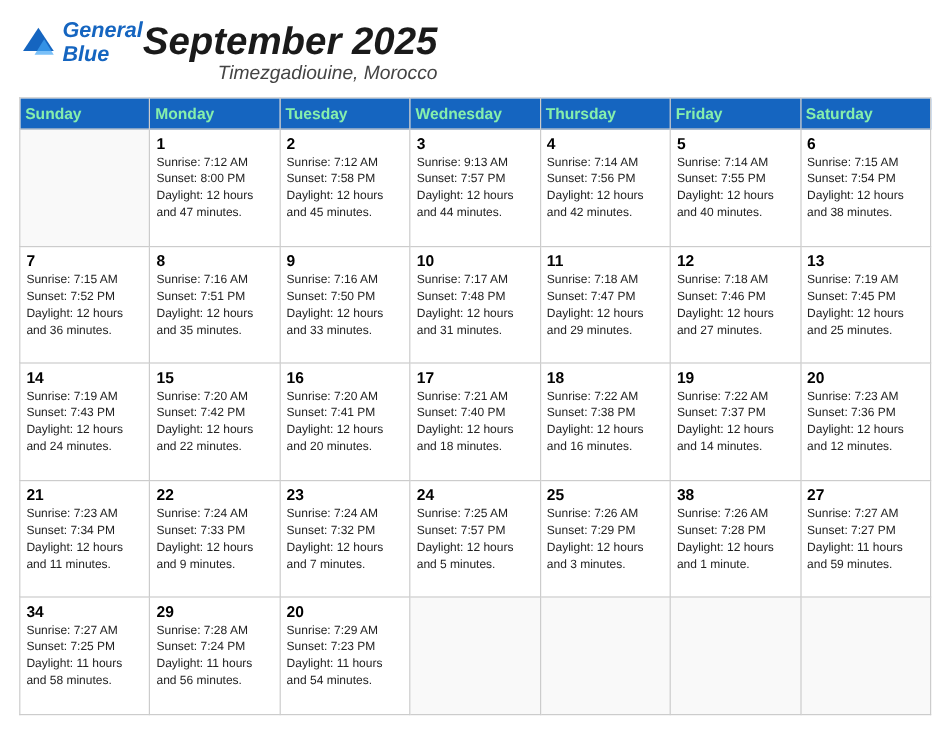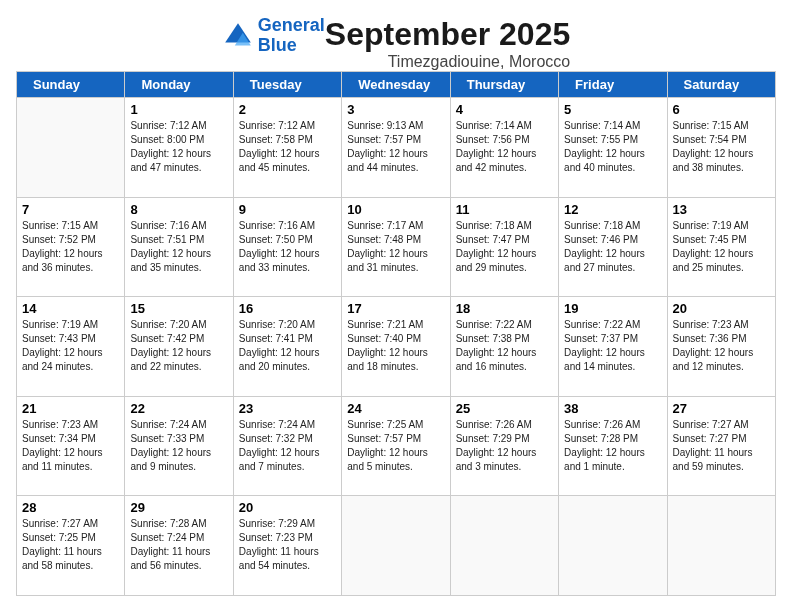--- a/index.html
+++ b/index.html
@@ -12,22 +12,24 @@
     }
     .page {
       width: 792px;
       height: 612px;
       padding: 16px;
       display: flex;
       flex-direction: column;
     }
     .header {
       display: flex;
-      justify-content: center;
+      justify-content: flex-start;
       align-items: flex-start;
+      margin-bottom: 10px;
+      font-style: italic;
     }
     .logo {
       display: flex;
       align-items: center;
       gap: 4px;
     }
     .logo-text {
       font-size: 18px;
       font-weight: bold;
       color: #1a1a1a;
@@ -54,25 +56,25 @@
     }
     .calendar {
       flex: 1;
       border: 1px solid #ccc;
       border-collapse: collapse;
       width: 100%;
       table-layout: fixed;
     }
     .calendar th {
       background: #1565c0;
-      color: #ffffff;
+      color: #86efac;
       font-size: 13px;
       font-weight: bold;
       text-align: left;
-      padding: 5px 16px;
+      padding: 5px 4px;
       border: 1px solid #ccc;
       margin-left: 36px;
     }
     .calendar td {
       border: 1px solid #ccc;
       vertical-align: top;
       padding: 4px 5px;
       font-size: 10.5px;
       color: #222;
       height: 80px;
@@ -297,21 +299,21 @@
           </td>
           <td>
             <span class="day-number">27</span>
             <div class="cell-text" style="white-space: pre-line;">Sunrise: 7:27 AM
 Sunset: 7:27 PM
 Daylight: 11 hours and 59 minutes.</div>
           </td>
         </tr>
         <tr>
           <td>
-            <span class="day-number">28</span>
+            <span class="day-number">34</span>
             <div class="cell-text" style="white-space: pre-line;">Sunrise: 7:27 AM
 Sunset: 7:25 PM
 Daylight: 11 hours and 58 minutes.</div>
           </td>
           <td>
             <span class="day-number">29</span>
             <div class="cell-text" style="white-space: pre-line;">Sunrise: 7:28 AM
 Sunset: 7:24 PM
 Daylight: 11 hours and 56 minutes.</div>
           </td>

